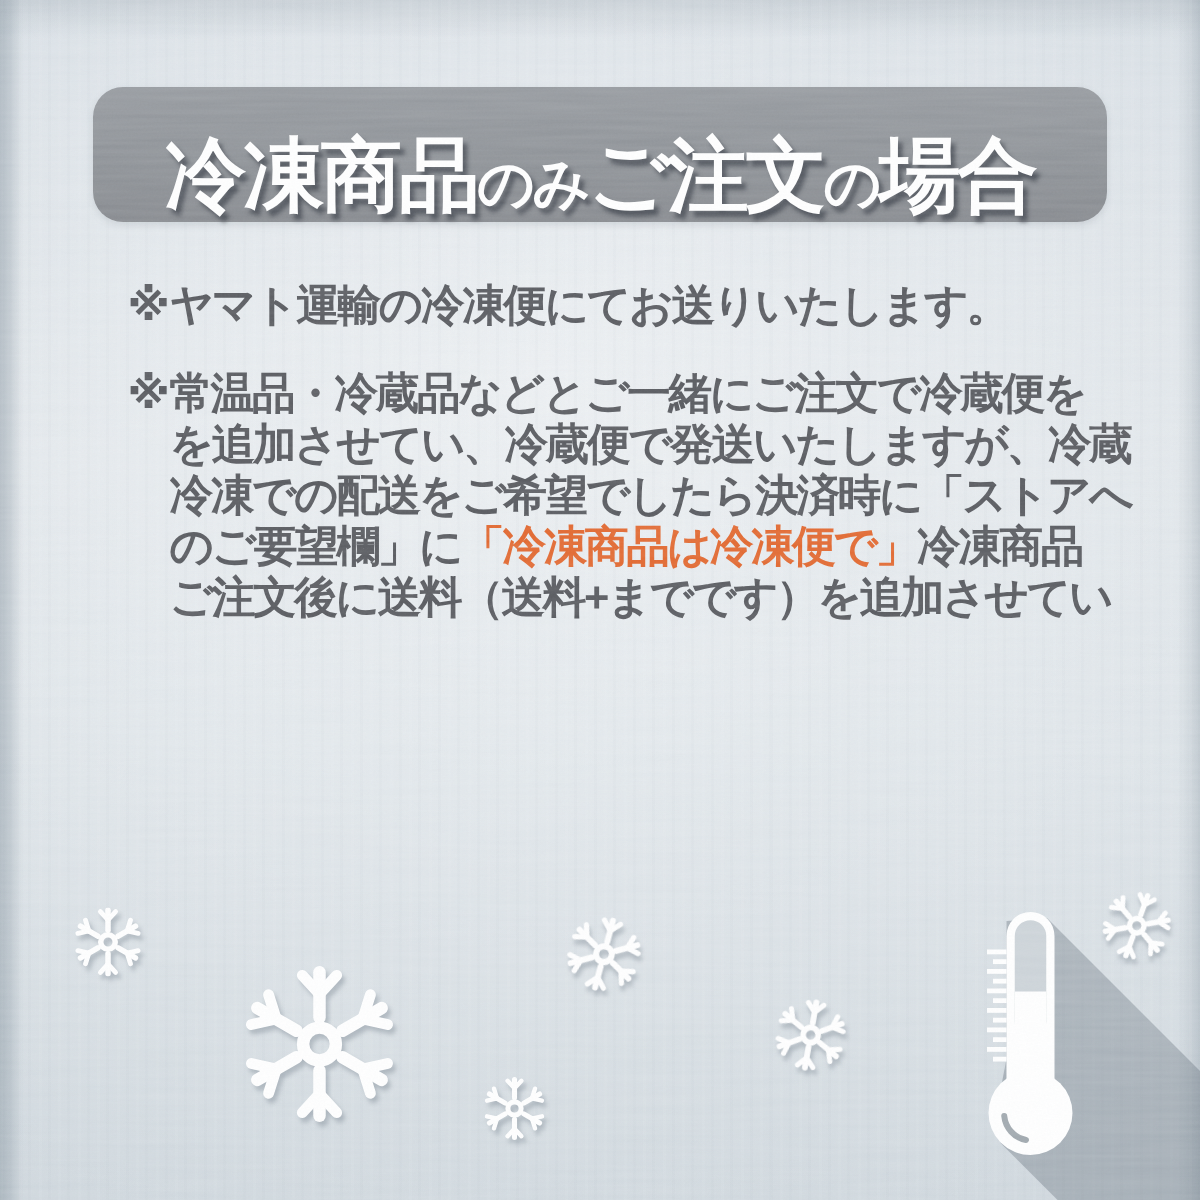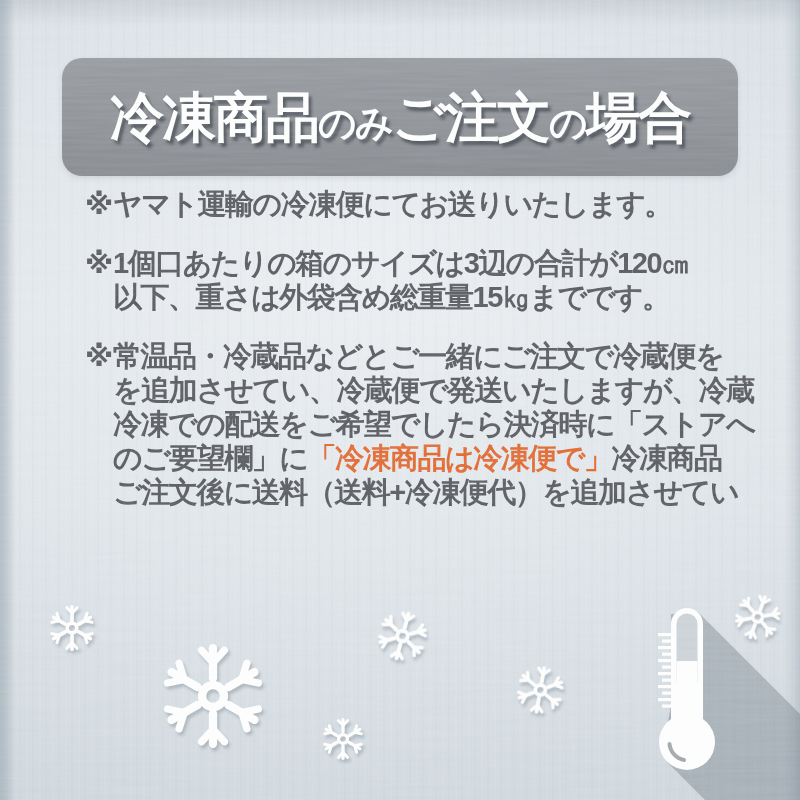--- a/index.html
+++ b/index.html
@@ -16,21 +16,21 @@
   
   .fibers{
     position:absolute;inset:0;pointer-events:none;opacity:.5;
     background:repeating-linear-gradient(90deg,
       rgba(255,255,255,.10) 0 2px, rgba(255,255,255,0) 2px 6px,
       rgba(110,125,140,.05) 6px 8px, rgba(110,125,140,0) 8px 13px);
   }
   .noise-layer{position:absolute;inset:0;pointer-events:none;}
 
   .header-bar{
-    position:absolute;left:62px;top:58px;width:676px;height:118px;
+    position:absolute;left:62px;top:58px;width:676px;height:90px;
     border-radius:20px;
     background:linear-gradient(180deg,#95999e 0%,#8c9095 55%,#85888d 100%);
     box-shadow:0 2px 5px rgba(100,110,120,.18);
     text-align:center;line-height:118px;white-space:nowrap;
   }
   .header-title{color:var(--c-header-text,#fff);font-weight:bold;letter-spacing:-2px;
     text-shadow:3px 4px 3px rgba(62,68,76,.8);}
   .header-title .seg-lg{font-size:54px;}
   .header-title .seg-sm{font-size:38px;}
 
@@ -54,29 +54,25 @@
 
   <div class="header-bar">
     <div class="header-title" id="title"><span class="seg-lg">冷凍商品</span><span class="seg-sm">のみ</span><span class="seg-lg">ご注文</span><span class="seg-sm">の</span><span class="seg-lg">場合</span></div>
   </div>
 
   <div class="notes" id="notes">
       <div class="note">
         <div class="line"><span class="marker">※</span><span>ヤマト運輸の冷凍便にてお送りいたします。</span></div>
       </div>
       <div class="note">
-        <div class="line"><span class="marker">※</span><span>1個口あたりの箱のサイズは3辺の合計が120㎝</span></div>
-        <div class="line"><span>以下、重さは外袋含め総重量15㎏までです。</span></div>
-      </div>
-      <div class="note">
         <div class="line"><span class="marker">※</span><span>常温品・冷蔵品などとご一緒にご注文で冷蔵便を</span></div>
         <div class="line"><span>を追加させてい、冷蔵便で発送いたしますが、冷蔵</span></div>
         <div class="line"><span>冷凍での配送をご希望でしたら決済時に「ストアへ</span></div>
         <div class="line"><span>のご要望欄」に</span><span class="hl">「冷凍商品は冷凍便で」</span><span>冷凍商品</span></div>
-        <div class="line"><span>ご注文後に送料（送料+冷凍便代）を追加させてい</span></div>
+        <div class="line"><span>ご注文後に送料（送料+までです）を追加させてい</span></div>
       </div>
     </div>
 
   <svg width="0" height="0" style="position:absolute" aria-hidden="true">
     <defs>
       <g id="flake-sym" stroke="#ffffff" fill="none" stroke-linecap="round">
         <circle r="10.5" stroke-width="8"></circle>
         <g id="flake-arm">
           <line x1="0" y1="-17" x2="0" y2="-46" stroke-width="8"></line>
           <line x1="0" y1="-32" x2="-11" y2="-44" stroke-width="7"></line>

